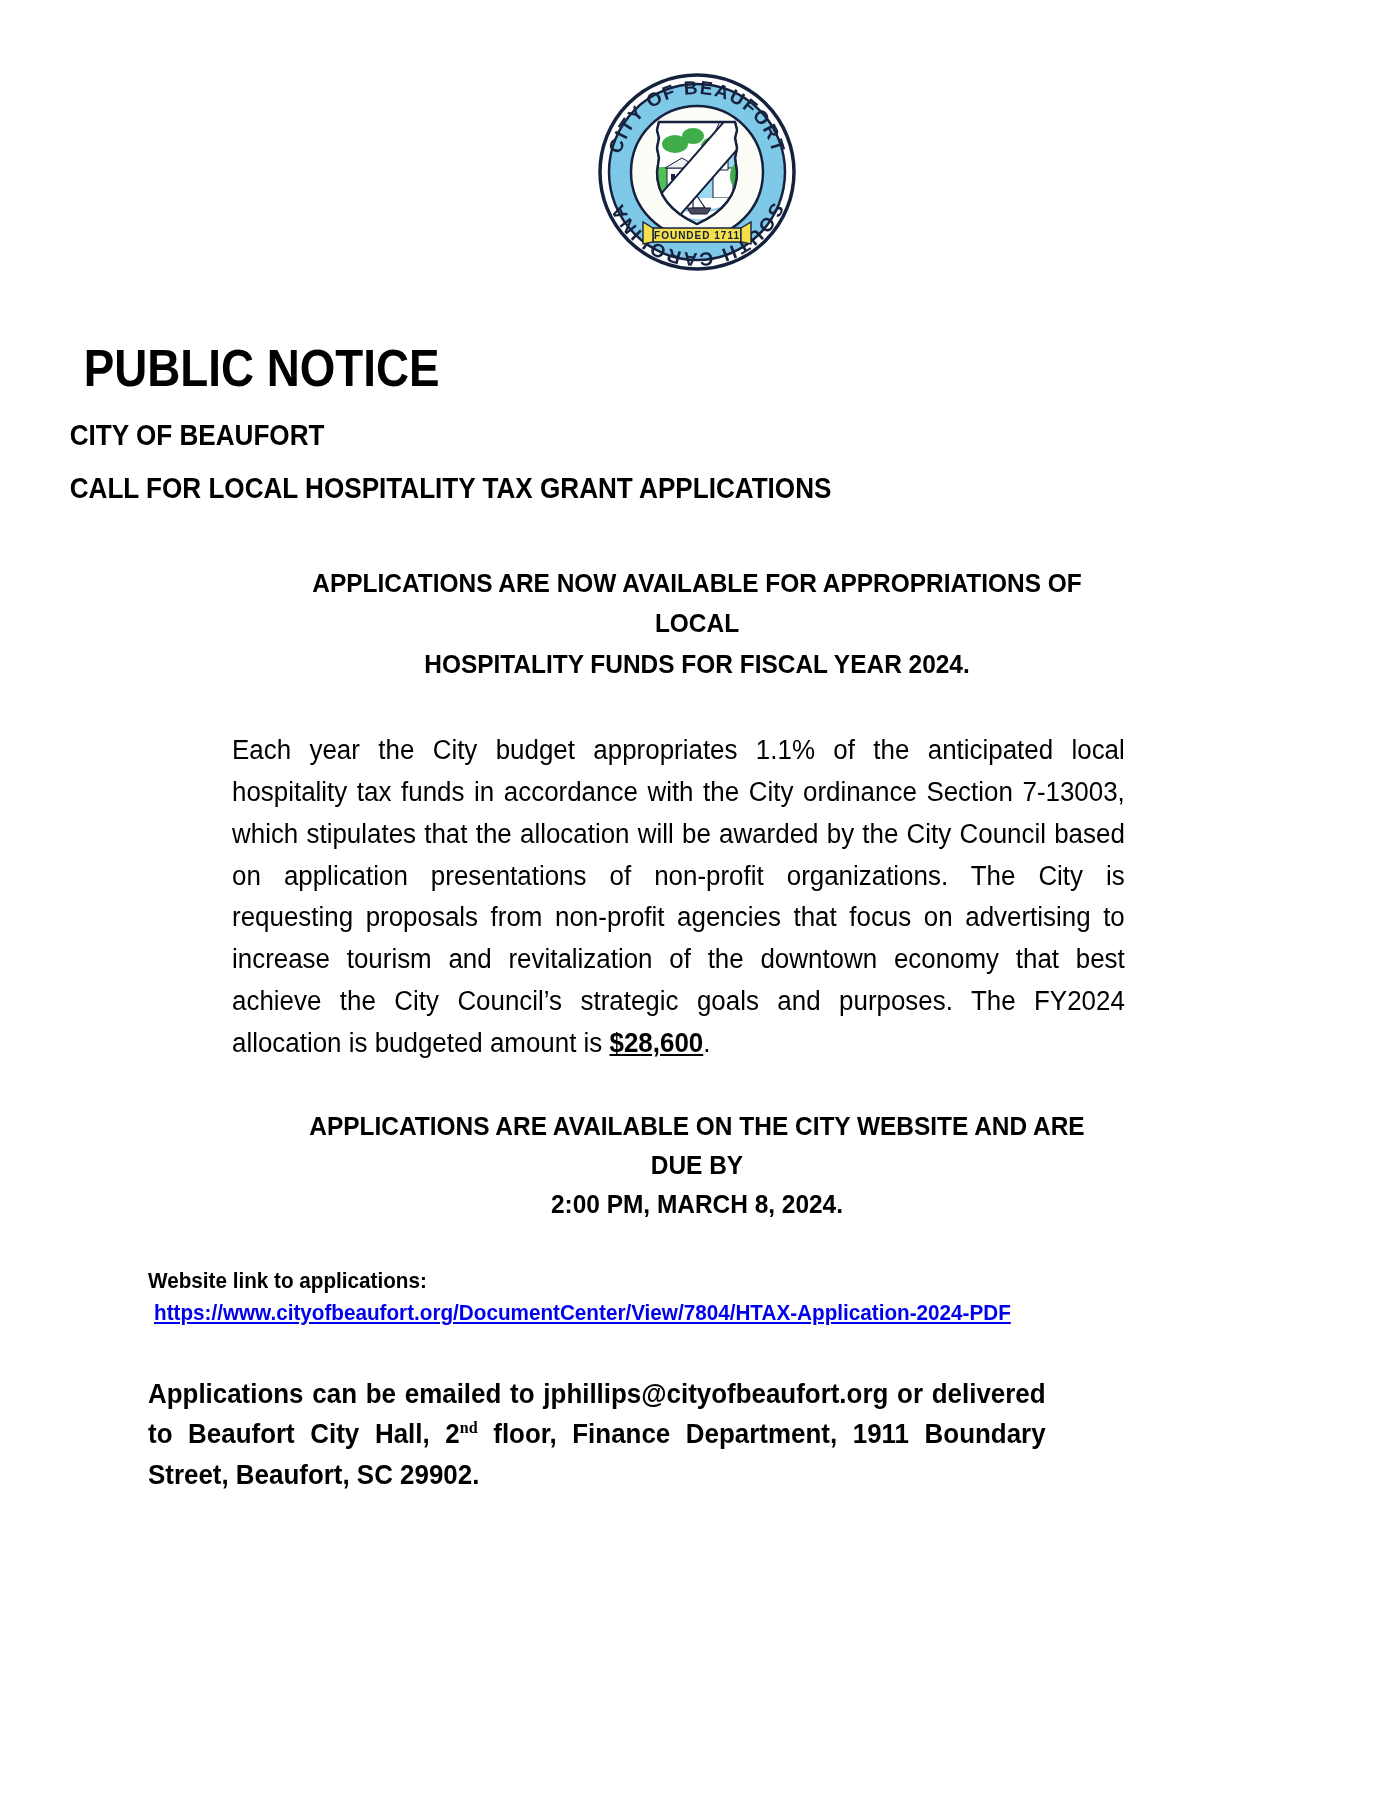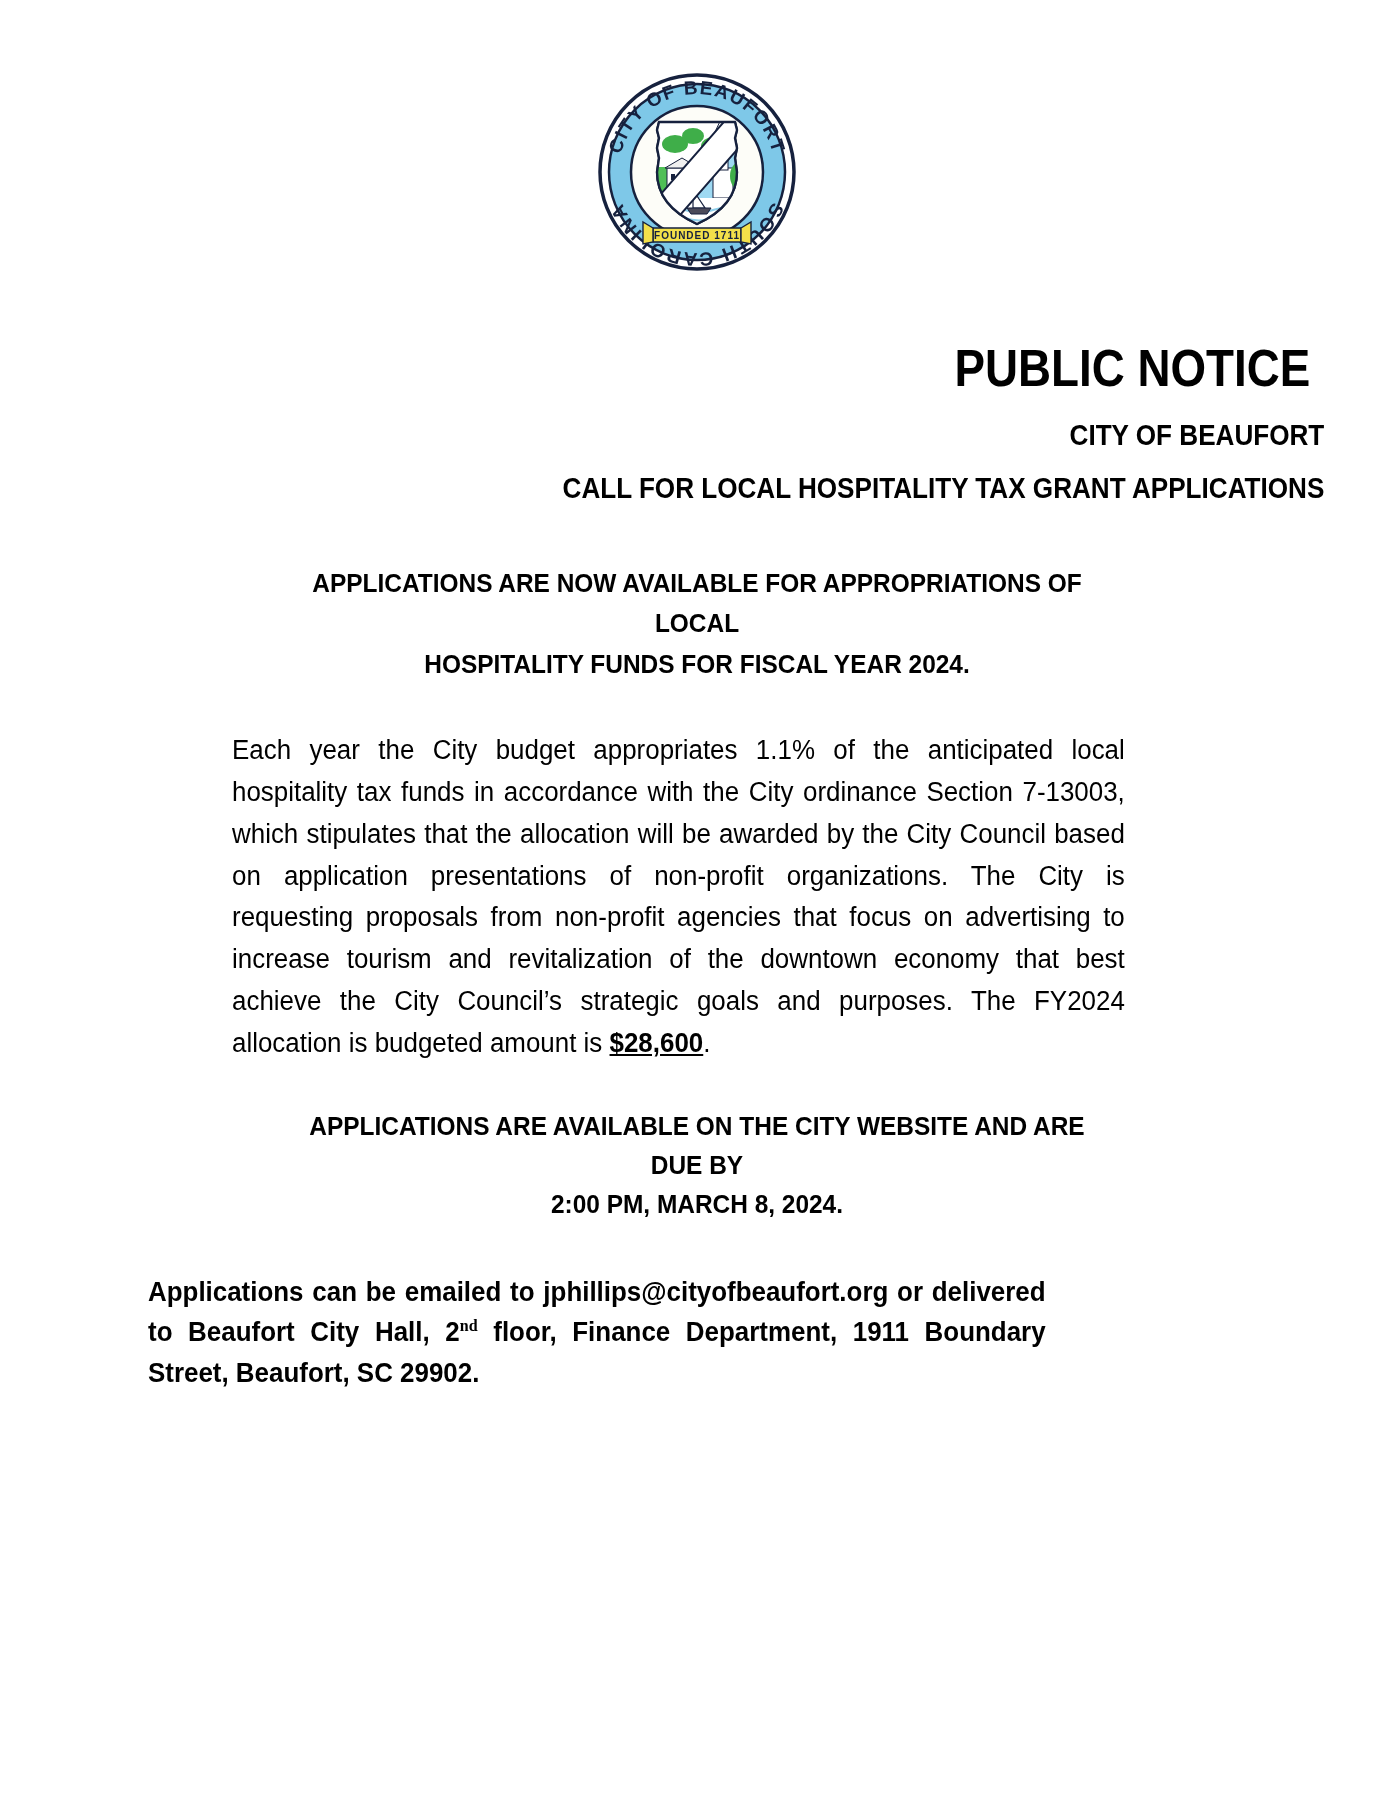--- a/index.html
+++ b/index.html
@@ -32,21 +32,21 @@
   }
   .seal {
     width: 200px;
     height: 200px;
     display: block;
   }
 
   
   .title-block {
     margin-top: 68px;
-    text-align: right;
+    text-align: left;
   }
   .doc-title {
     font-size: 52px;
     font-weight: bold;
     letter-spacing: 0px;
     line-height: 1.1;
     margin: 0 0 22px 0;
     transform: scaleX(0.88);
   }
   .subtitle1 {
@@ -241,16 +241,20 @@
     <div>HOSPITALITY FUNDS FOR FISCAL YEAR 2024.</div>
   </div>
 
   <p class="body-para"><span>Each year the City budget appropriates 1.1% of the anticipated local hospitality tax funds in accordance with the City ordinance Section 7-13003, which stipulates that the allocation will be awarded by the City Council based on application presentations of non-profit organizations. The City is requesting proposals from non-profit agencies that focus on advertising to increase tourism and revitalization of the downtown economy that best achieve the City Council’s strategic goals and purposes. The FY2024 allocation is budgeted amount is </span><span class="amount">$28,600</span><span>.</span></p>
 
   <div class="due-block">
     <div>APPLICATIONS ARE AVAILABLE ON THE CITY WEBSITE AND ARE DUE BY</div>
     <div>2:00 PM, MARCH 8, 2024.</div>
   </div>
 
+  <div class="link-block">
+    <div class="link-label">Website link to applications:</div>
+    <a class="link-url" href="#">https://www.cityofbeaufort.org/DocumentCenter/View/7804/HTAX-Application-2024-PDF</a>
+  </div>
 
   <p class="contact-para"><span>Applications can be emailed to jphillips@cityofbeaufort.org or delivered to Beaufort City Hall, 2</span><sup>nd</sup><span> floor, Finance Department, 1911 Boundary Street, Beaufort, SC 29902.</span></p>
 
 </div>
 
 </body></html>

